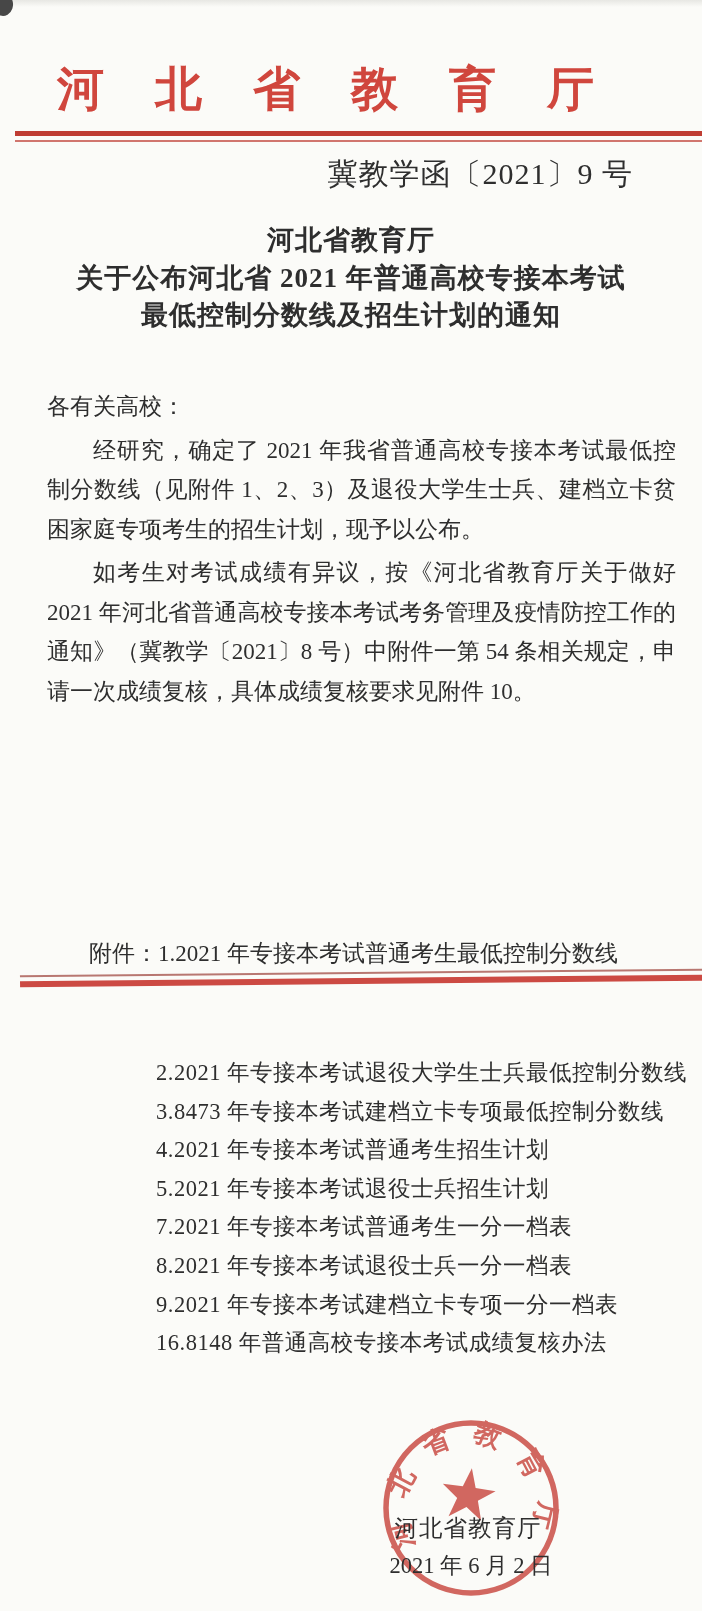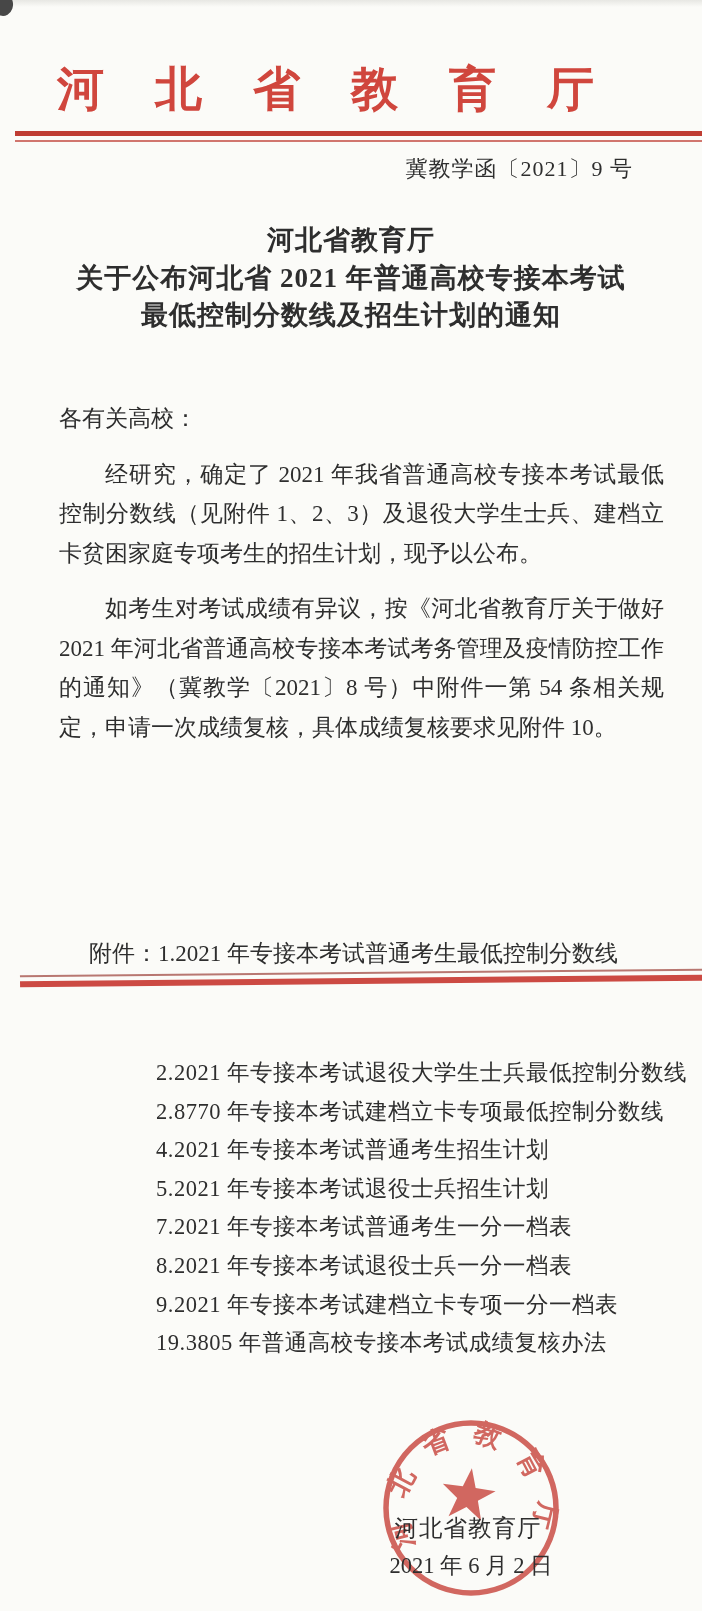--- a/index.html
+++ b/index.html
@@ -39,35 +39,35 @@
     position:absolute; top:131px; left:15px; width:690px; height:5px;
     background: var(--rule_red, #bf3d33);
   }
   .rule-thin {
     position:absolute; top:140px; left:15px; width:690px; height:2px;
     background: var(--rule_red, #bf3d33); opacity:.7;
   }
 
   .doc-number {
     position:absolute; top:154px; right:69px;
-    font-size:22px; letter-spacing:1px;
+    font-size:30px; letter-spacing:1px;
   }
 
   .doc-title {
     position:absolute; top:222px; left:0; right:0;
     text-align:center; font-size:27px; font-weight:bold;
     line-height:37.5px; letter-spacing:1px;
   }
 
   .doc-body {
     position:absolute; top:383px; left:43px; width:637px;
     font-size:23px; line-height:39.5px;
     text-align:justify; text-justify:inter-character;
   }
-  .doc-body p { margin:16px; }
+  .doc-body p { margin:4px; }
   .doc-body .para { text-indent:2em; }
 
   .attachment-lead {
     position:absolute; top:930px; left:89px; width:600px;
     font-size:23px; white-space:nowrap;margin-top:8px;
   }
 
   .page-separator {
     position:absolute; top:972px; left:20px; width:686px;
     transform: rotate(-0.55deg);
@@ -123,27 +123,27 @@
 
   <div class="attachment-lead"><span>附件：</span><span>1.2021 年专接本考试普通考生最低控制分数线</span></div>
 
   <div class="page-separator">
     <div class="sep-thin"></div>
     <div class="sep-thick"></div>
   </div>
 
   <ul class="attachment-list">
     <li>2.2021 年专接本考试退役大学生士兵最低控制分数线</li>
-    <li>2.8770 年专接本考试建档立卡专项最低控制分数线</li>
+    <li>3.8473 年专接本考试建档立卡专项最低控制分数线</li>
     <li>4.2021 年专接本考试普通考生招生计划</li>
     <li>5.2021 年专接本考试退役士兵招生计划</li>
     <li>7.2021 年专接本考试普通考生一分一档表</li>
     <li>8.2021 年专接本考试退役士兵一分一档表</li>
     <li>9.2021 年专接本考试建档立卡专项一分一档表</li>
-    <li>19.3805 年普通高校专接本考试成绩复核办法</li>
+    <li>16.8148 年普通高校专接本考试成绩复核办法</li>
   </ul>
 
   <svg class="seal" viewBox="-100 -100 200 200" xmlns="http://www.w3.org/2000/svg">
     <g opacity="0.82">
       <circle cx="0" cy="0" r="85" fill="none" stroke="#c8473f" stroke-width="5.5"></circle>
       <g transform="translate(-3,-12) rotate(8)">
         <polygon fill="#c8473f" points="0,-28 6.47,-8.90 26.63,-8.65 10.46,3.40 16.46,22.65 0,11 -16.46,22.65 -10.46,3.40 -26.63,-8.65 -6.47,-8.90"></polygon>
       </g>
       <path id="sealArc" d="M -54,36 A 65,65 0 1 1 54,36" fill="none"></path>
       <text font-size="27" font-weight="bold" fill="#c8473f" letter-spacing="20" font-family="Liberation Serif, DejaVu Serif, serif">

